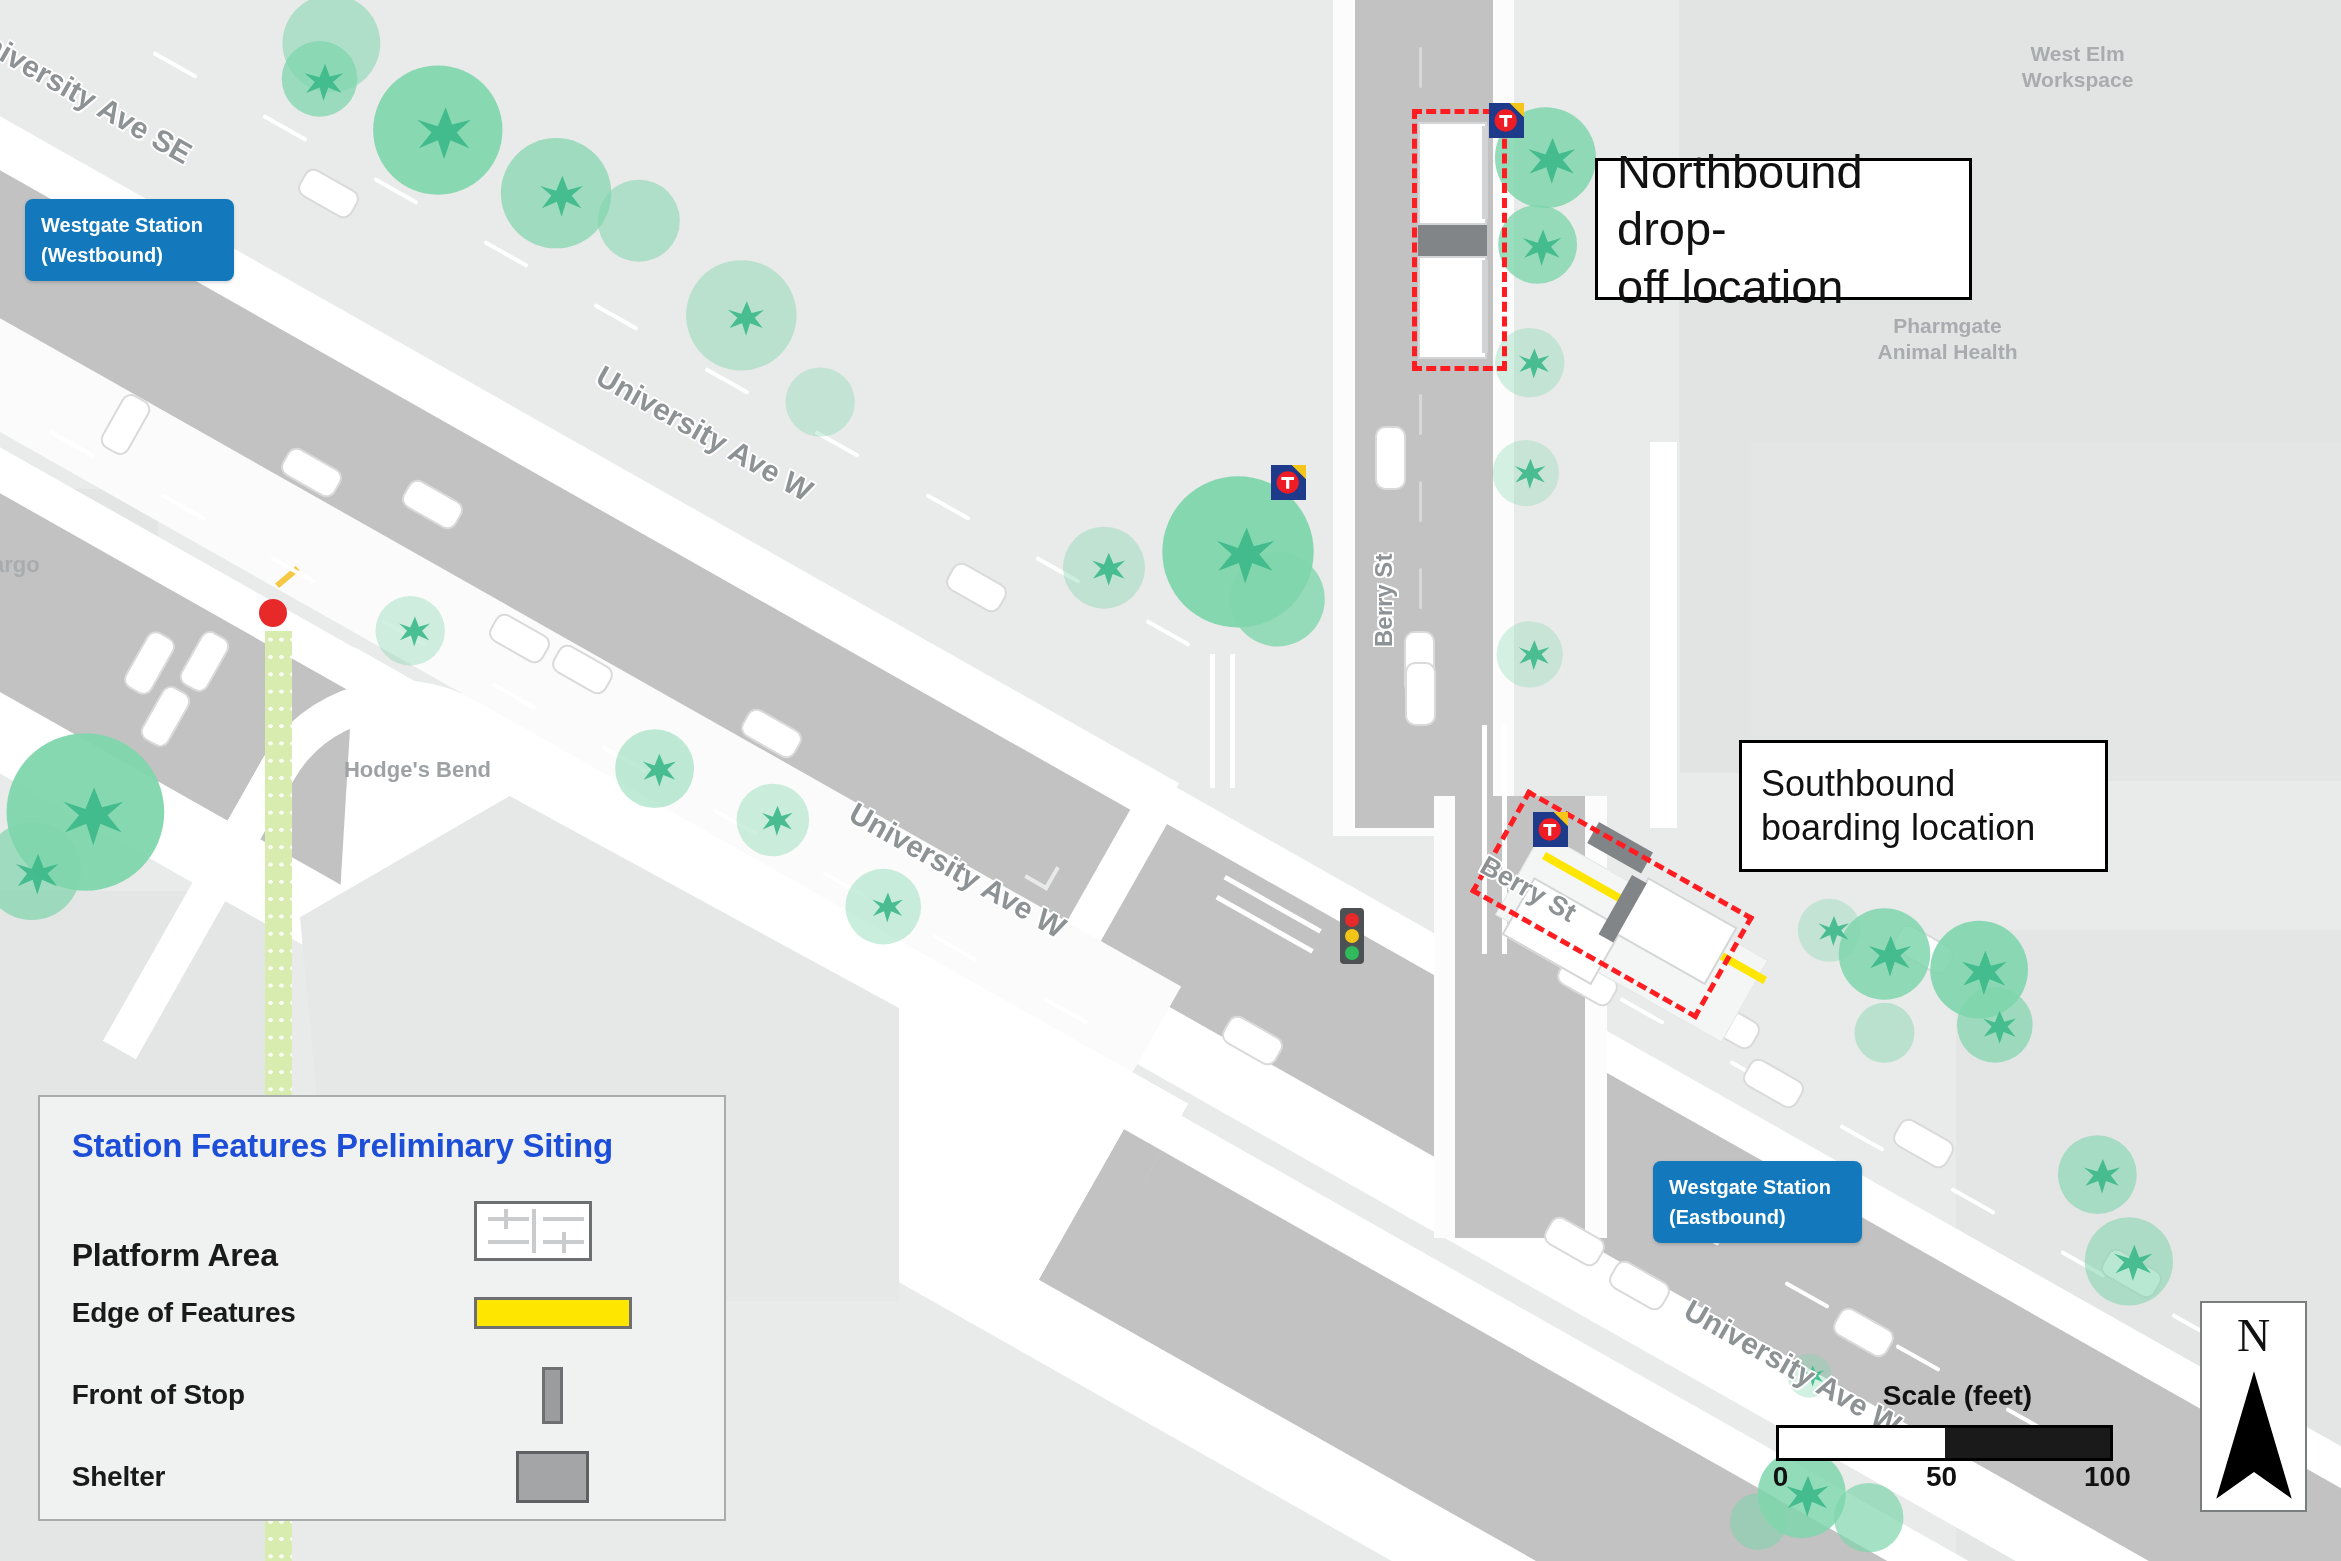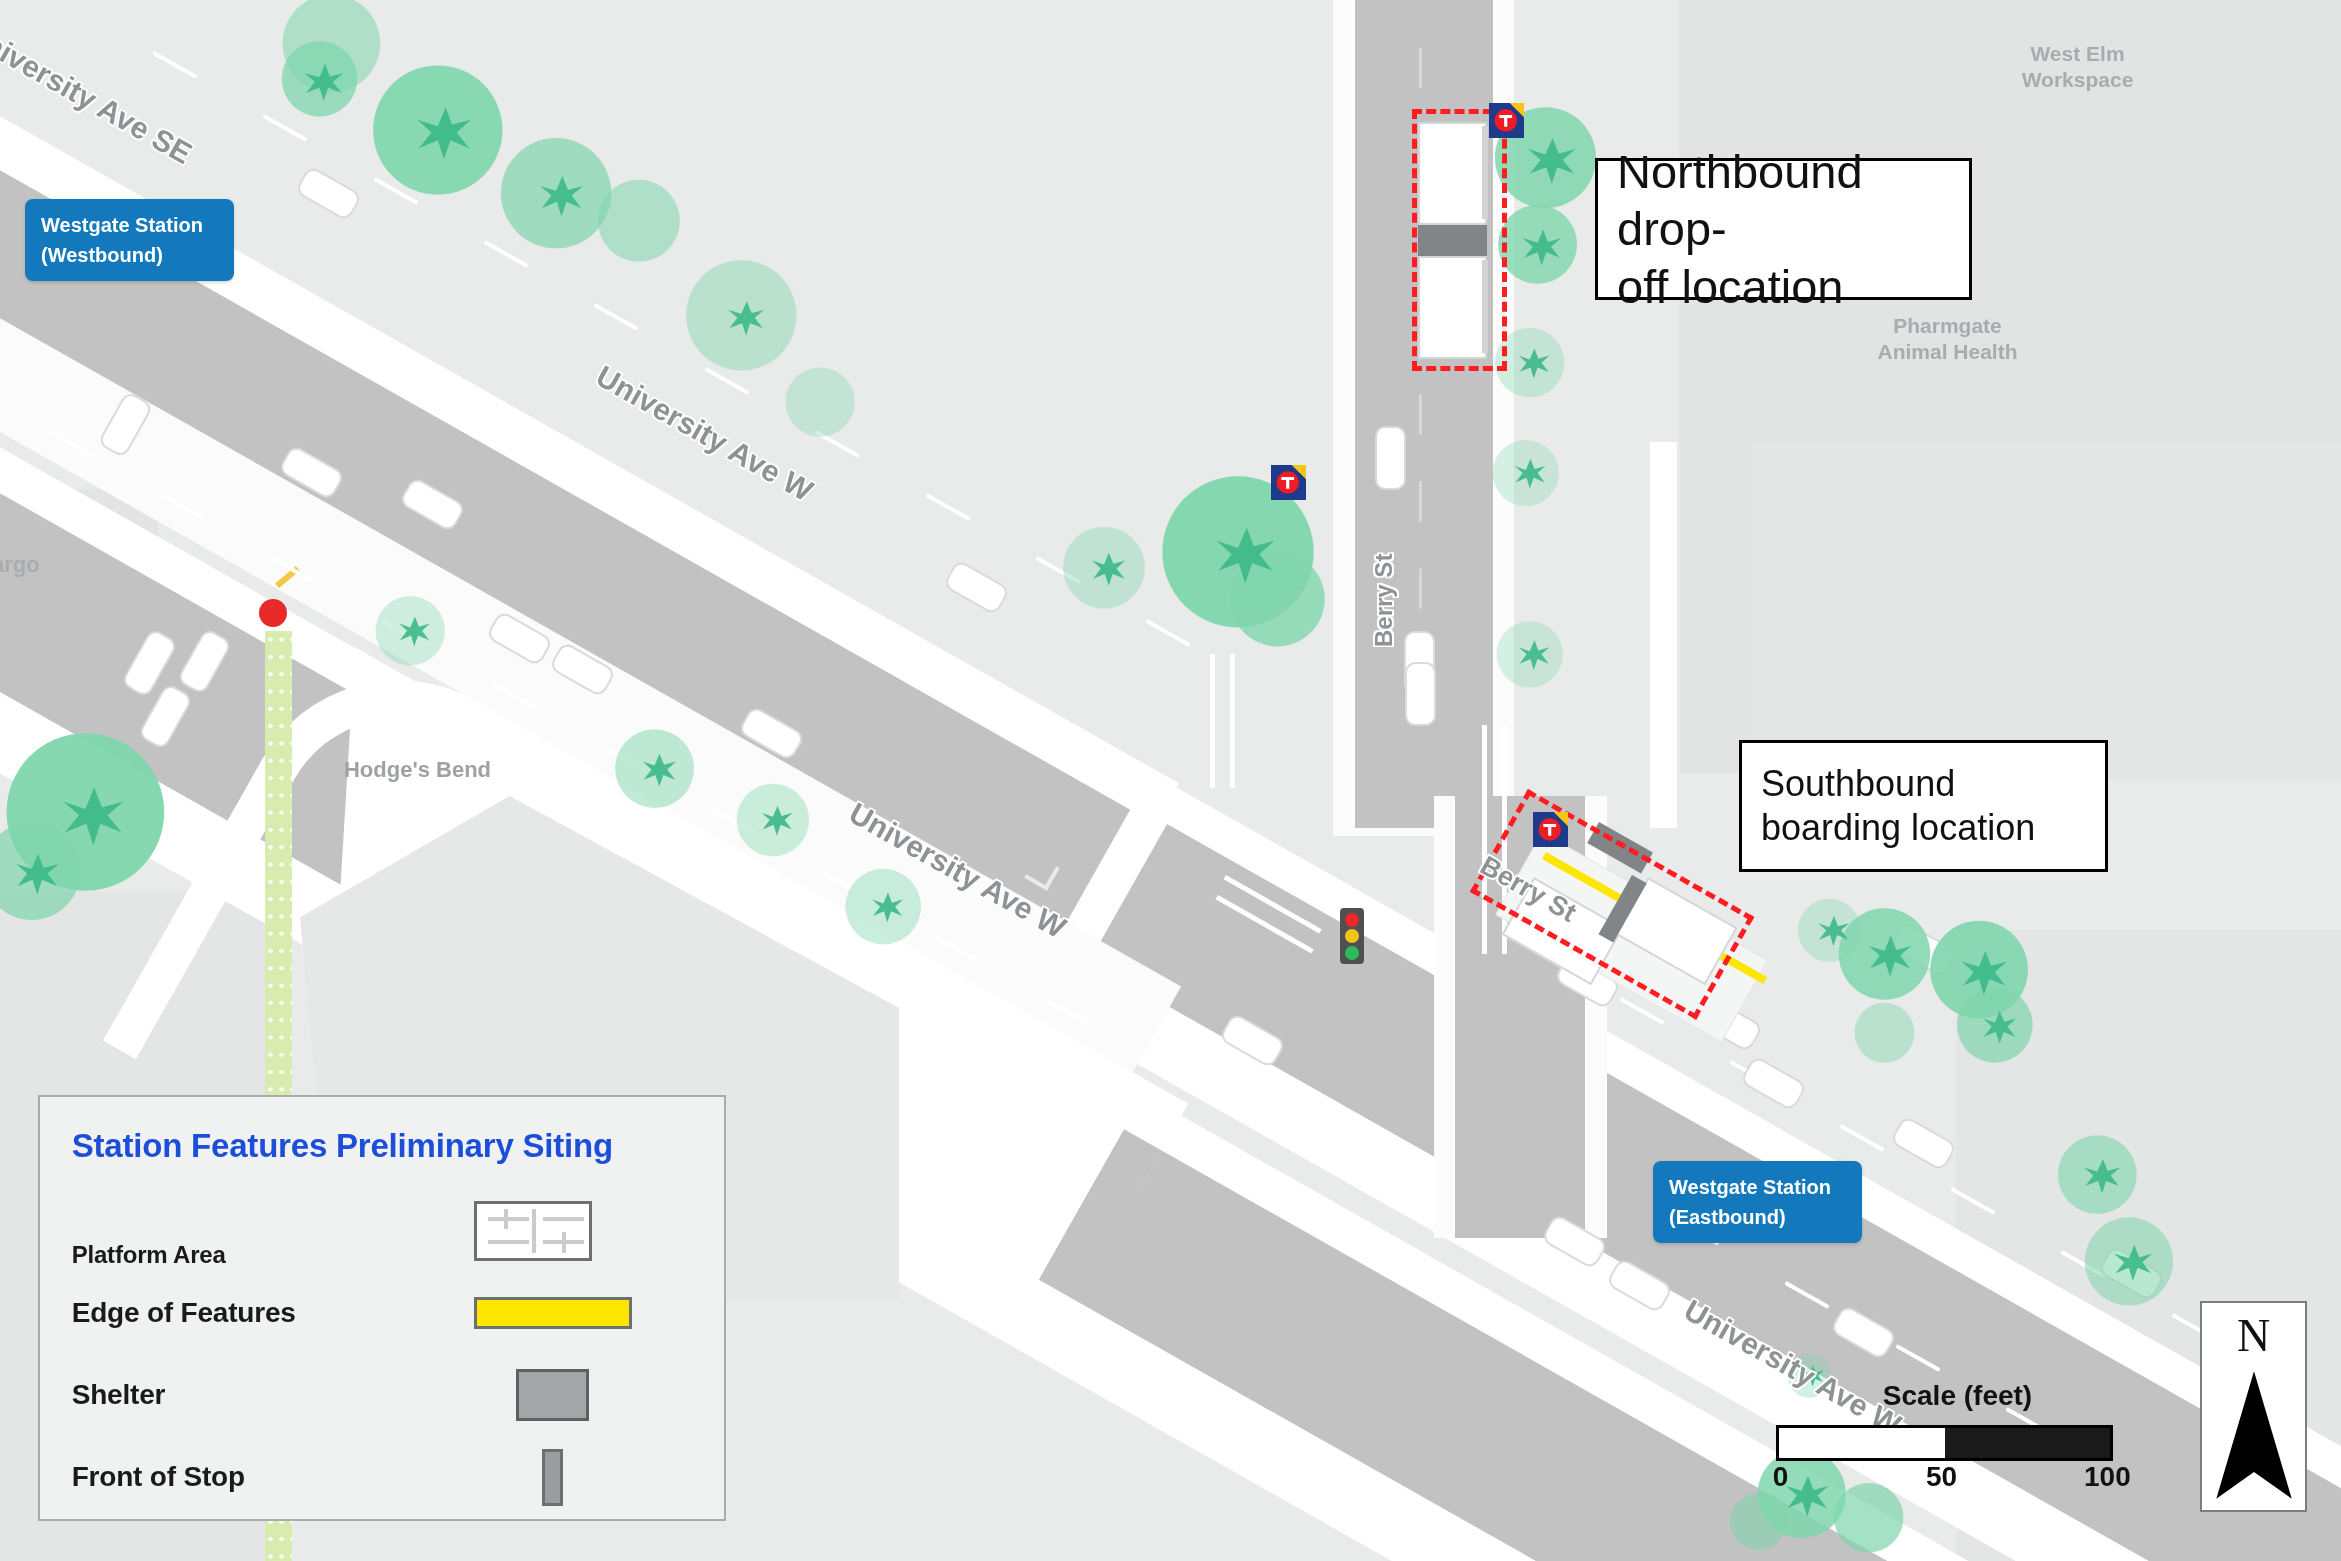--- a/index.html
+++ b/index.html
@@ -484,48 +484,48 @@
     <div>
       <div>Southbound</div>
       <div>boarding location</div>
     </div>
   </div>
 
   <div id="legend" style="left:38px;top:1095px;width:688px;height:426px;padding:20.5px 27px 0 27px;">
     <div class="legend-title" style="font-size:33px;margin:9.5px 0 25px 4.7px;">Station Features Preliminary Siting</div>
 
     <div class="legend-row" style="height:82px;">
-      <div class="legend-label" style="font-size:24px;width:402px;margin-left:4.7px;margin-top:48px;">Platform Area</div>
+      <div class="legend-label" style="font-size:32px;width:402px;margin-left:4.7px;margin-top:48px;">Platform Area</div>
       <div class="sw-platform">
         <i style="left:11px;top:12.6px;width:41px;height:4px;"></i>
         <i style="left:11px;top:36px;width:41px;height:4px;"></i>
         <i style="left:66px;top:12.6px;width:41px;height:4px;"></i>
         <i style="left:66px;top:36px;width:41px;height:4px;"></i>
         <i style="left:55px;top:4.7px;width:4px;height:44px;"></i>
         <i style="left:27px;top:4.7px;width:4px;height:20.5px;"></i>
         <i style="left:85px;top:28px;width:4px;height:20.5px;"></i>
       </div>
     </div>
 
     <div class="legend-row" style="height:82px;">
       <div class="legend-label" style="font-size:28px;width:402px;margin-left:4.7px;">Edge of Features</div>
       <div class="sw-edge"></div>
     </div>
 
     <div class="legend-row" style="height:82px;">
+      <div class="legend-label" style="font-size:28px;width:402px;margin-left:4.7px;">Front of Stop</div>
+      <div style="width:158px;display:flex;justify-content:center;">
+        <div class="sw-front"></div>
+      </div>
+    </div>
+
+    <div class="legend-row" style="height:82px;">
       <div class="legend-label" style="font-size:28px;width:402px;margin-left:4.7px;">Shelter</div>
       <div style="width:158px;display:flex;justify-content:center;">
         <div class="sw-shelter"></div>
-      </div>
-    </div>
-
-    <div class="legend-row" style="height:82px;">
-      <div class="legend-label" style="font-size:28px;width:402px;margin-left:4.7px;">Front of Stop</div>
-      <div style="width:158px;display:flex;justify-content:center;">
-        <div class="sw-front"></div>
       </div>
     </div>
   </div>
 
   <div id="scalebar" style="left:1776px;top:1380px;width:363px;">
     <div class="sb-title" style="font-size:28px;margin-bottom:12.6px;">Scale (feet)</div>
     <div class="sb-bar" style="width:331px;">
       <div class="sb-seg sb-white" style="width:50%;"></div>
       <div class="sb-seg sb-black" style="width:50%;"></div>
     </div>

